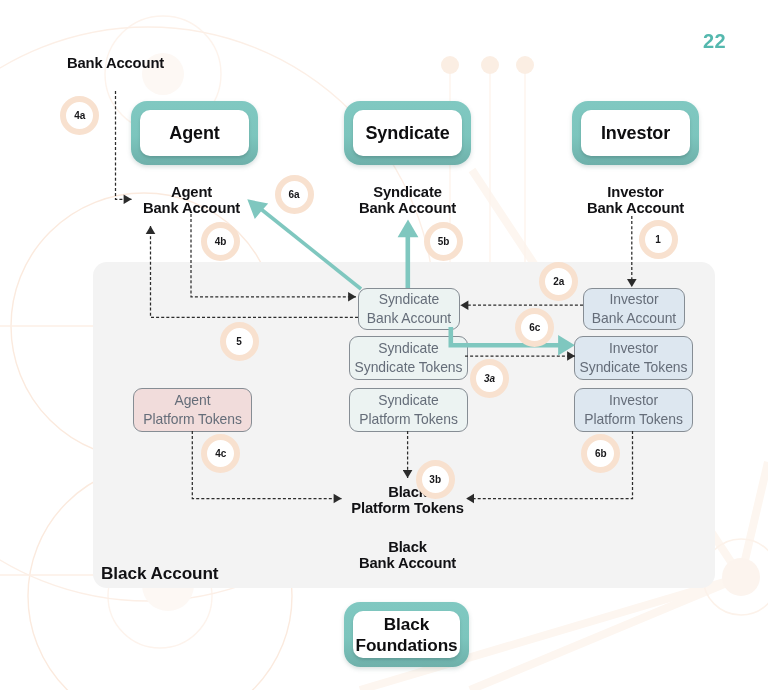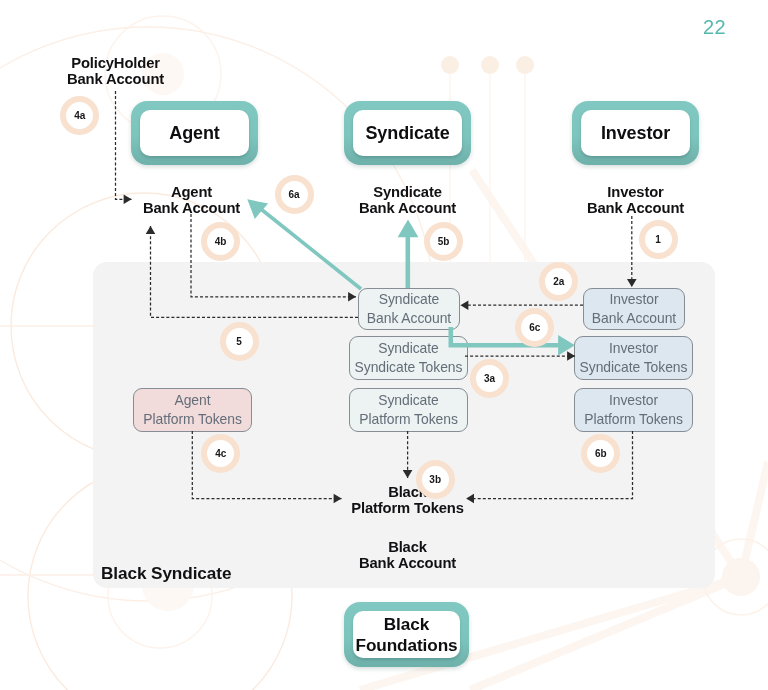--- a/index.html
+++ b/index.html
@@ -17,21 +17,21 @@
   #foundpill .inner span{font-size:17.2px;line-height:20.5px;}
   .lbl{position:absolute;text-align:center;font-weight:bold;color:#111114;line-height:16.3px;font-size:14.8px;letter-spacing:-0.15px;white-space:nowrap;}
   .node{position:absolute;border:1px solid #868d94;border-radius:9px;display:flex;align-items:center;justify-content:center;z-index:2;}
   .node span{text-align:center;color:#656d79;line-height:18.5px;font-size:13.9px;white-space:nowrap;letter-spacing:-0.05px;}
   .node.mint{background:#ecf3f2;}
   .node.blue{background:#dde7f0;}
   .node.pink{background:#f1dcdb;}
   .marker{position:absolute;border-radius:50%;background:#fff;border:6.5px solid #f8e1cf;width:27px;height:27px;
           display:flex;align-items:center;justify-content:center;font-weight:bold;color:#18181b;font-size:10px;
           box-sizing:content-box;z-index:8;}
-  #pageno{position:absolute;color:#54b8ae;font-weight:400;font-size:20px;letter-spacing:0.5px;}
+  #pageno{position:absolute;color:#54b8ae;font-weight:700;font-size:20px;letter-spacing:0.5px;margin-top:14px;}
   #platform-title{position:absolute;font-weight:bold;color:#111114;font-size:17.2px;letter-spacing:-0.1px;}
 </style>
 </head>
 <body>
 
 <div id="stage">
 
   <svg id="bgsvg" viewBox="0 0 768 690">
     <g stroke="#fdf6f0" fill="none" stroke-width="8">
       <line x1="741" y1="577" x2="472" y2="170"></line>
@@ -102,21 +102,21 @@
       <path d="M408,219.4 L418.4,237.2 L397.6,237.2 z"></path>
       <path d="M574.9,345.3 L558.1,355.6 L558.1,335.1 z"></path>
     </g>
     <g stroke="#7fc7bf" fill="none" stroke-linecap="butt">
       <path stroke-width="3.6" d="M361,289 L261.5,209.5"></path>
       <path stroke-width="4.6" d="M407.8,288 L407.8,236"></path>
       <path stroke-width="4.6" d="M450.8,327 L450.8,345.3 L559,345.3"></path>
     </g>
   </svg>
 
-  <div id="platform-title" style="left:101px;top:563px;">Black Syndicate</div>
+  <div id="platform-title" style="left:101px;top:563px;">Black Account</div>
 
   <div id="pageno" style="left:703px;top:16px;">22</div>
 
   <div class="pill" style="left:131px;top:101px;width:127px;height:64px;">
     <div class="inner">
       <span>Agent</span>
     </div>
   </div>
   <div class="pill" style="left:344px;top:101px;width:127px;height:64px;">
     <div class="inner">
@@ -130,21 +130,20 @@
   </div>
   <div class="pill" id="foundpill" style="left:344px;top:602px;width:125px;height:65px;">
     <div class="inner">
       <span>
         <span>Black</span><br><span>Foundations</span>
       </span>
     </div>
   </div>
 
   <div class="lbl" style="left:38px;top:55px;width:155px;">
-    <div>PolicyHolder</div>
     <div>Bank Account</div>
   </div>
   <div class="lbl" style="left:114px;top:184px;width:155px;">
     <div>Agent</div>
     <div>Bank Account</div>
   </div>
   <div class="lbl" style="left:330px;top:184px;width:155px;">
     <div>Syndicate</div>
     <div>Bank Account</div>
   </div>
@@ -198,18 +197,18 @@
   </div>
 
   <div class="marker" style="left:60.3px;top:95.5px;">4a</div>
   <div class="marker" style="left:274.5px;top:175.0px;">6a</div>
   <div class="marker" style="left:638.5px;top:220.3px;">1</div>
   <div class="marker" style="left:201.0px;top:222.0px;">4b</div>
   <div class="marker" style="left:424.1px;top:221.9px;">5b</div>
   <div class="marker" style="left:539.3px;top:262.1px;">2a</div>
   <div class="marker" style="left:515.3px;top:308.3px;text-align:center;">6c</div>
   <div class="marker" style="left:219.5px;top:321.5px;">5</div>
-  <div class="marker" style="left:470.0px;top:359.3px;">3a</div>
+  <div class="marker" style="left:470.0px;top:359.3px;font-style:italic;">3a</div>
   <div class="marker" style="left:201.2px;top:434.4px;">4c</div>
   <div class="marker" style="left:415.7px;top:460px;">3b</div>
   <div class="marker" style="left:581.3px;top:434.2px;">6b</div>
 
 </div>
 
 </body></html>

